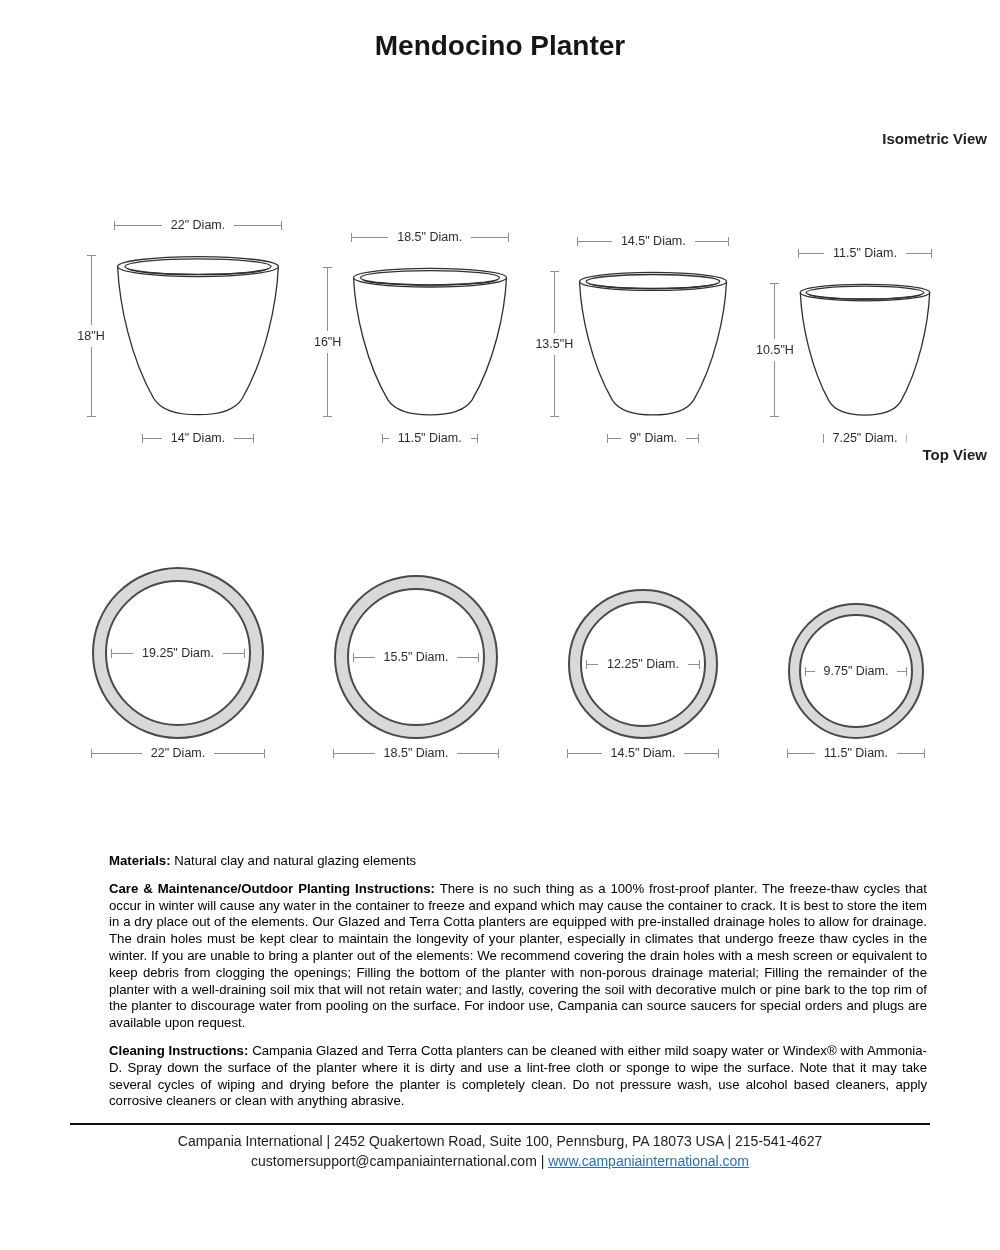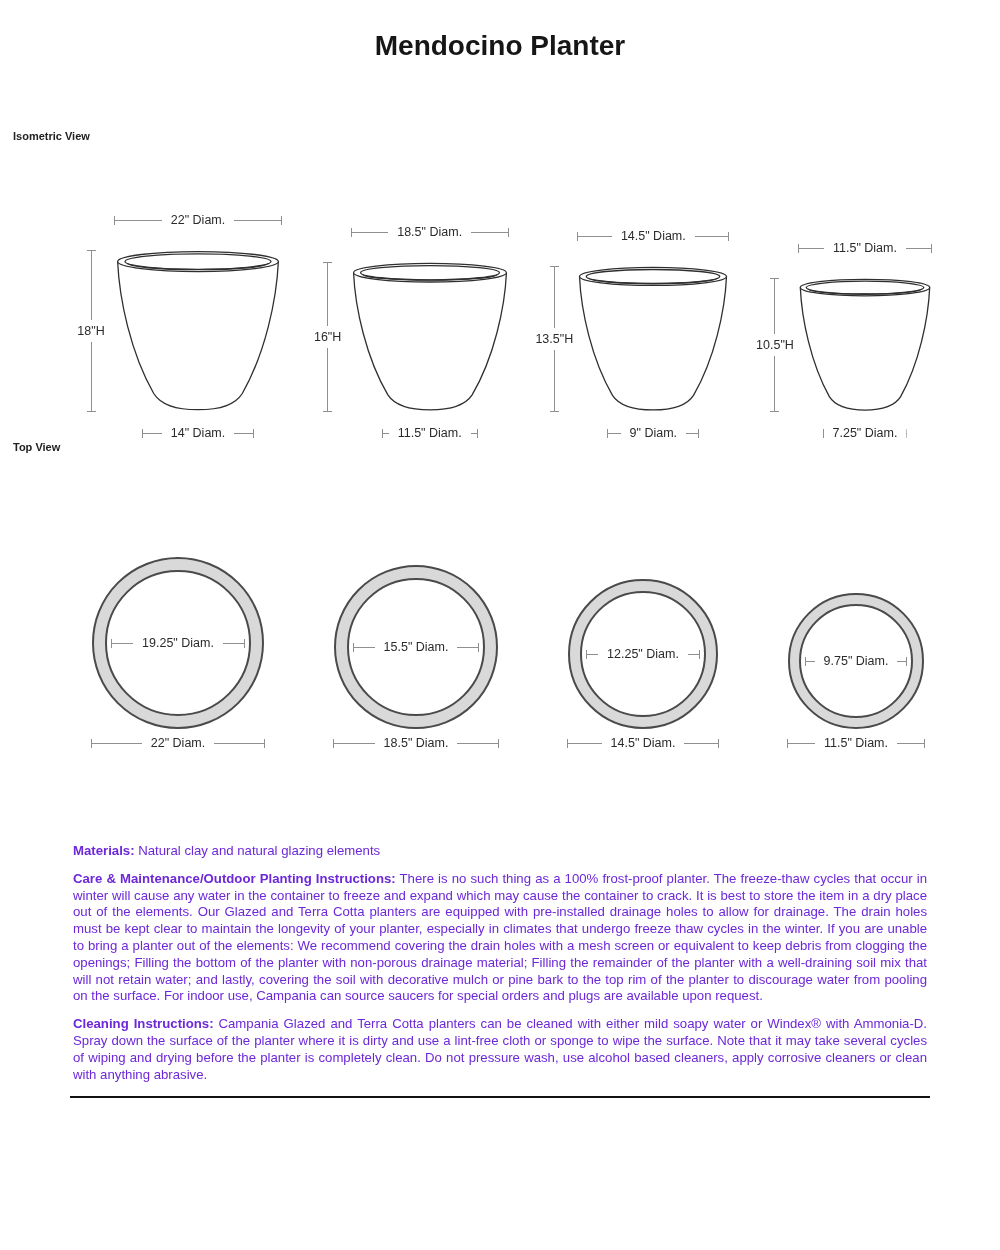--- a/index.html
+++ b/index.html
@@ -6,21 +6,21 @@
   html,body { background:#ffffff; }
   .page {
     position:relative; width:974px; height:1250px; margin:0 auto;
     background:#fff; overflow:hidden;
     font-family:"Liberation Sans","DejaVu Sans",sans-serif;
     color:#1c1c1c;
     --dimc:#8f8f8f; --ink:#2f2f2f;
   }
   
   .h-title { margin-top:30px; text-align:center; font-size:28px; font-weight:bold; color:#161616; }
-  .h-section { text-align:left; font-size:11px; font-weight:bold; color:#222; }
+  .h-section { text-align:right; font-size:15px; font-weight:bold; color:#222; }
   #iso-heading { margin-top:68px; }
   #top-heading { }
 
   
   .dim { display:flex; align-items:center; height:16px; }
   .dlabel { padding:0 9px; font-size:12.5px; color:#2b2b2b; white-space:nowrap; line-height:1; }
   .dim::before,.dim::after {
     content:""; flex:1 1 0; height:9px; background-repeat:no-repeat;
     background-image:linear-gradient(var(--dimc),var(--dimc)),linear-gradient(var(--dimc),var(--dimc));
     background-size:1px 9px,100% 1px;
@@ -57,21 +57,21 @@
   .r1 { --od:172px; --ins:11px; } .r2 { --od:164px; --ins:11px; }
   .r3 { --od:150px; --ins:10px; } .r4 { --od:136px; --ins:9px; }
   .ring { position:relative; width:var(--od); height:var(--od); border-radius:50%;
           background:#d9d9d9; border:2px solid #4a4a4a; }
   .ring-hole { position:absolute; inset:var(--ins); border-radius:50%; background:#fff; border:2px solid #4a4a4a; }
   .dim-inner { position:absolute; left:calc(var(--ins) + 6px); right:calc(var(--ins) + 6px); top:50%; transform:translateY(-50%); }
   .dim-outer { margin-top:6px; width:calc(var(--od) + 2px); }
 
   
   .textblock { margin:92px 60px 0 60px; }
-  .para { font-size:13.2px; line-height:16.8px; color:#6d28d9; }
+  .para { font-size:13.2px; line-height:16.8px; color:#000000;margin-left:36px; }
   .para + .para { margin-top:11px; }
   .just { text-align:justify; }
   .lead { font-weight:bold; }
 
   
   .footer-rule { margin:13px 57px 0 57px; border-top:2px solid #111; }
   .footer { margin-top:7px; text-align:center; font-size:14px; line-height:1.4; color:#1c1c1c; }
   .footer-link { color:#2e6fad; text-decoration:underline; cursor:pointer; }
 </style>
 </head>
@@ -213,14 +213,18 @@
 
   </div>
 
   <div class="textblock">
     <p class="para"><b class="lead">Materials:</b> <span>Natural clay and natural glazing elements</span></p>
     <p class="para just"><b class="lead">Care &amp; Maintenance/Outdoor Planting Instructions:</b> <span>There is no such thing as a 100% frost-proof planter. The freeze-thaw cycles that occur in winter will cause any water in the container to freeze and expand which may cause the container to crack. It is best to store the item in a dry place out of the elements. Our Glazed and Terra Cotta planters are equipped with pre-installed drainage holes to allow for drainage. The drain holes must be kept clear to maintain the longevity of your planter, especially in climates that undergo freeze thaw cycles in the winter. If you are unable to bring a planter out of the elements: We recommend covering the drain holes with a mesh screen or equivalent to keep debris from clogging the openings; Filling the bottom of the planter with non-porous drainage material; Filling the remainder of the planter with a well-draining soil mix that will not retain water; and lastly, covering the soil with decorative mulch or pine bark to the top rim of the planter to discourage water from pooling on the surface. For indoor use, Campania can source saucers for special orders and plugs are available upon request.</span></p>
     <p class="para just"><b class="lead">Cleaning Instructions:</b> <span>Campania Glazed and Terra Cotta planters can be cleaned with either mild soapy water or Windex® with Ammonia-D. Spray down the surface of the planter where it is dirty and use a lint-free cloth or sponge to wipe the surface. Note that it may take several cycles of wiping and drying before the planter is completely clean. Do not pressure wash, use alcohol based cleaners, apply corrosive cleaners or clean with anything abrasive.</span></p>
   </div>
 
   <div class="footer-rule"></div>
+  <div class="footer">
+    <div>Campania International | 2452 Quakertown Road, Suite 100, Pennsburg, PA 18073 USA | 215-541-4627</div>
+    <div><span>customersupport@campaniainternational.com</span><span> | </span><a class="footer-link">www.campaniainternational.com</a></div>
+  </div>
 
 </div>
 
 </body></html>

